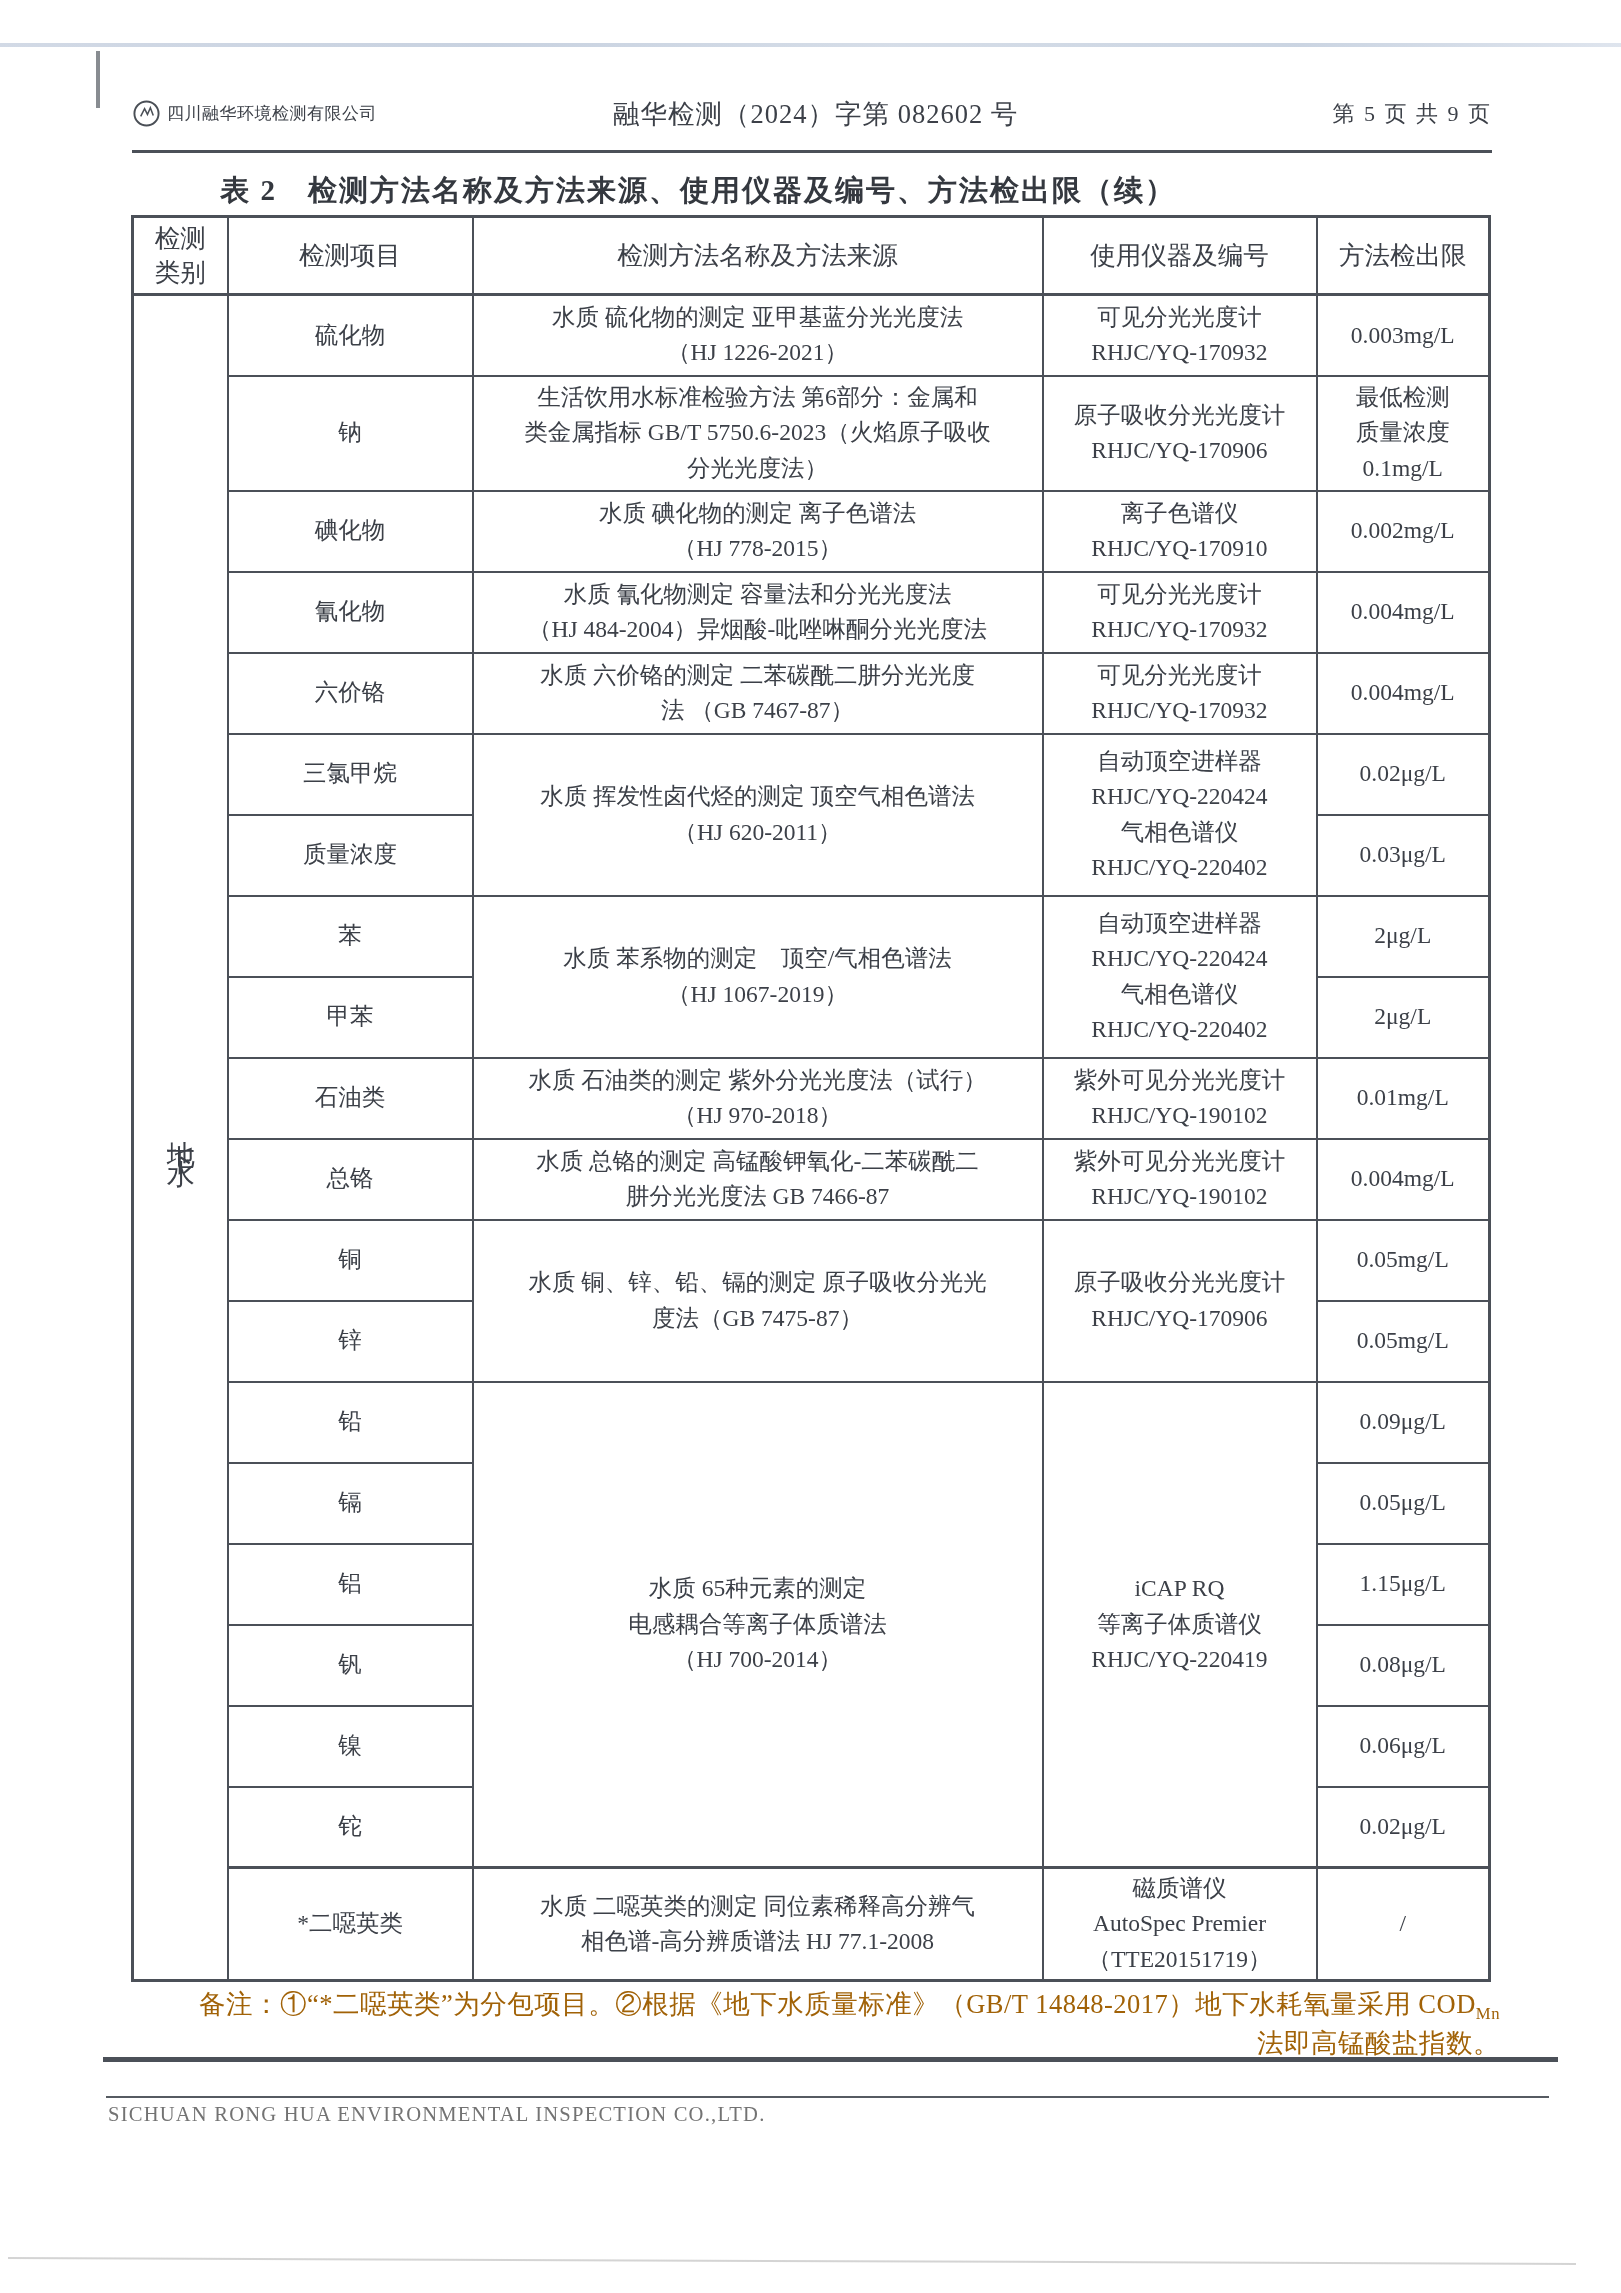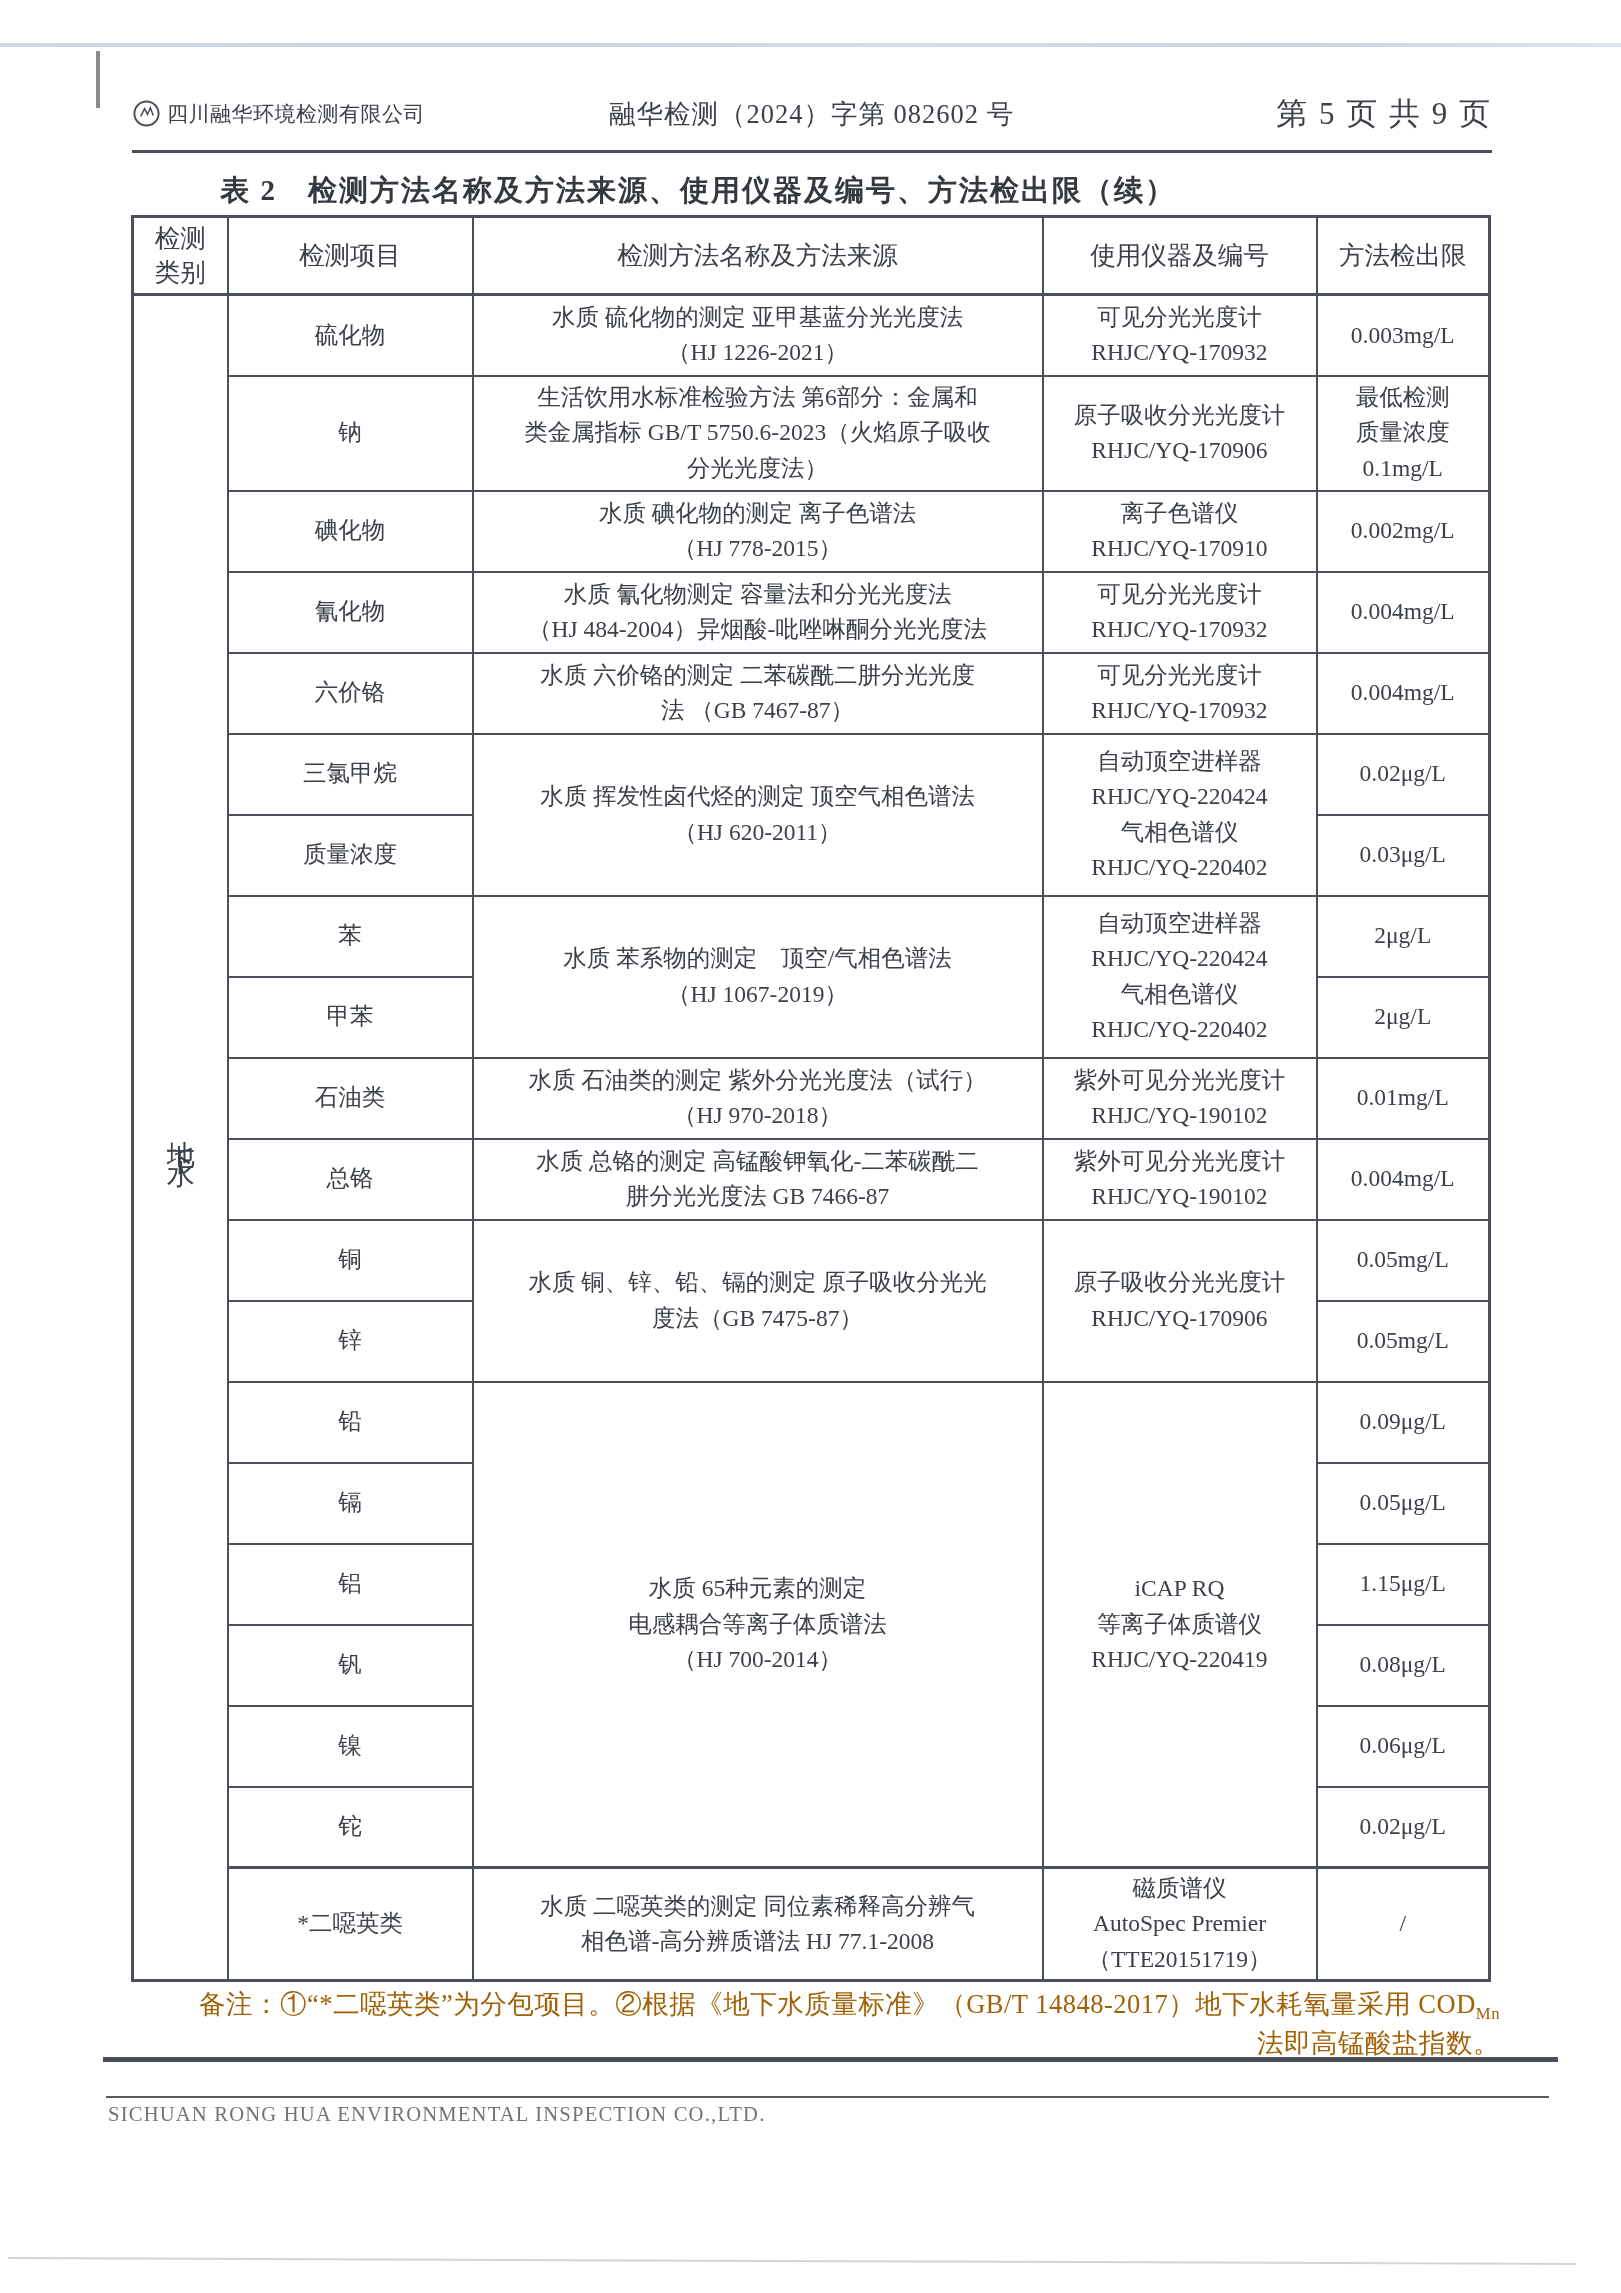--- a/index.html
+++ b/index.html
@@ -15,24 +15,24 @@
   .scan-top{position:absolute;left:0;top:43px;width:1621px;height:3.9px;
     background:linear-gradient(90deg,#c3cddd 0%,#b6c3d6 30%,#c8d2e0 55%,#b9c6d8 80%,#d4dce8 100%);
     opacity:.75;}
   .scan-left-mark{position:absolute;left:96px;top:51px;width:3.9px;height:57px;background:#6a6f76;opacity:.8;}
   .scan-bottom{position:absolute;left:7.8px;top:2260px;width:1568px;height:2px;background:#c9c9c9;
     transform:rotate(0.22deg);opacity:.8;}
 
   
   .hdr{position:absolute;left:132px;top:90px;width:1360px;height:47px;
     display:flex;align-items:center;justify-content:space-between;}
-  .hdr-left{display:flex;align-items:center;gap:5.9px;font-size:21px;letter-spacing:0.5px;}
+  .hdr-left{display:flex;align-items:center;gap:5.9px;font-size:17px;letter-spacing:0.5px;}
   .logo{width:29px;height:29px;flex:0 0 auto;}
   .hdr-center{font-size:26.5px;letter-spacing:1px;transform:translateX(-39px);}
-  .hdr-right{font-size:31px;letter-spacing:2px;}
+  .hdr-right{font-size:22px;letter-spacing:2px;}
   .hdr-rule{position:absolute;left:132px;top:150px;width:1360px;height:2.9px;background:#4b5058;}
 
   
   .title{position:absolute;left:0;top:171px;width:1396px;text-align:center;
     font-size:29px;font-weight:bold;letter-spacing:2px;color:#34383f;}
 
   
   .tblwrap{position:absolute;left:131px;top:215px;font-family:Liberation Serif, serif;}
   table.tbl{border-collapse:collapse;table-layout:fixed;width:1358px;
     border:3.9px solid #4b5058;}

